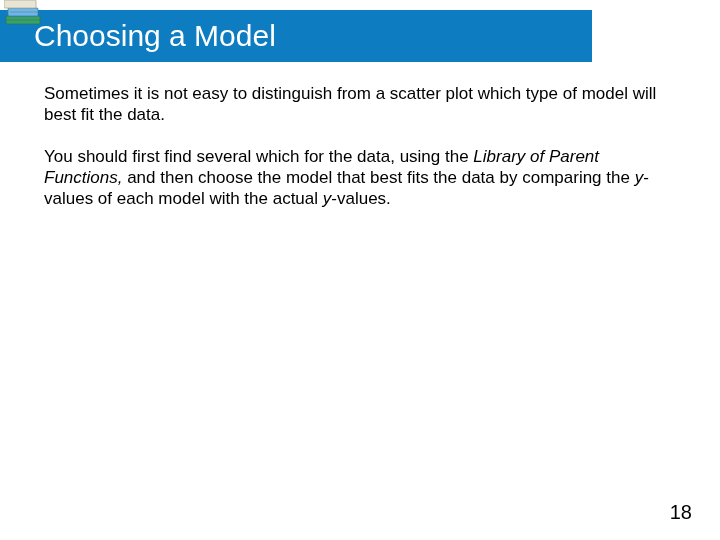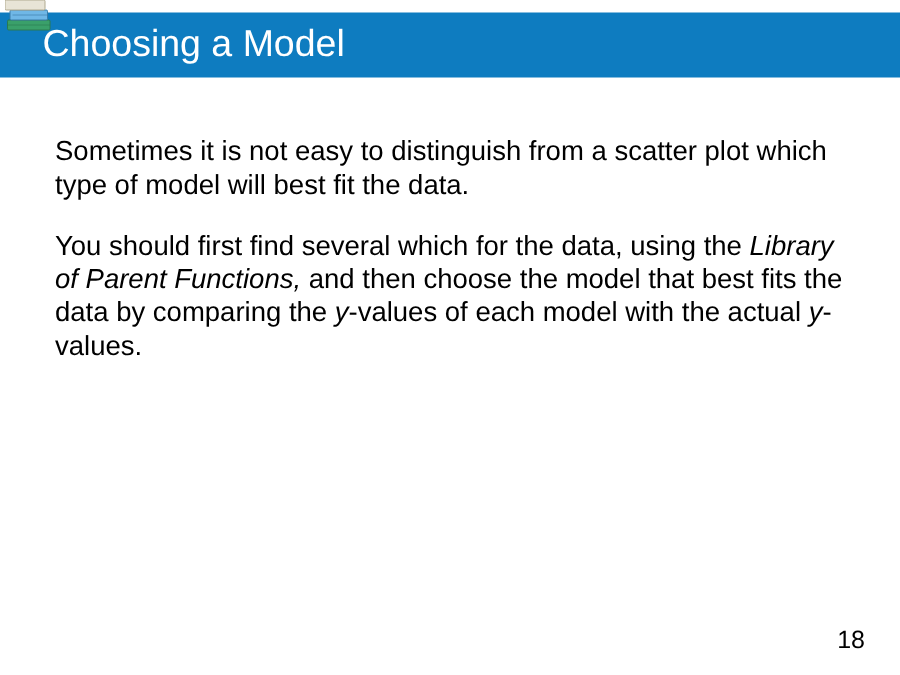--- a/index.html
+++ b/index.html
@@ -2,21 +2,21 @@
 <html><head>
 <meta charset="utf-8">
 <style>
   * { margin: 0; padding: 0; box-sizing: border-box; }
   html, body { width: 720px; height: 540px; font-family: Arial, Helvetica, sans-serif; background: #fff; }
   .slide { width: 720px; height: 540px; position: relative; background: #fff; }
   .header-bar {
     position: absolute;
     top: 10px;
     left: 0;
-    width: 720px;
+    width: 592px;
     height: 52px;
     background: #0e7cc0;
     display: flex;
     align-items: center;
   }
   .header-title {
     color: #fff;
     font-size: 30px;
     font-weight: 400;
     margin-left: 34px;
@@ -24,24 +24,24 @@
   .books-icon {
     position: absolute;
     top: 0px;
     left: 4px;
     width: 40px;
     height: 28px;
     z-index: 2;
   }
   .body-text {
     position: absolute;
-    top: 108px;
+    top: 84px;
     left: 44px;
     width: 632px;
-    font-size: 22px;
+    font-size: 17px;
     line-height: 1.22;
     color: #000;
   }
   .body-text p { margin-bottom: 22px; }
   .italic { font-style: italic; }
   .page-num {
     position: absolute;
     bottom: 16px;
     right: 28px;
     font-size: 20px;

